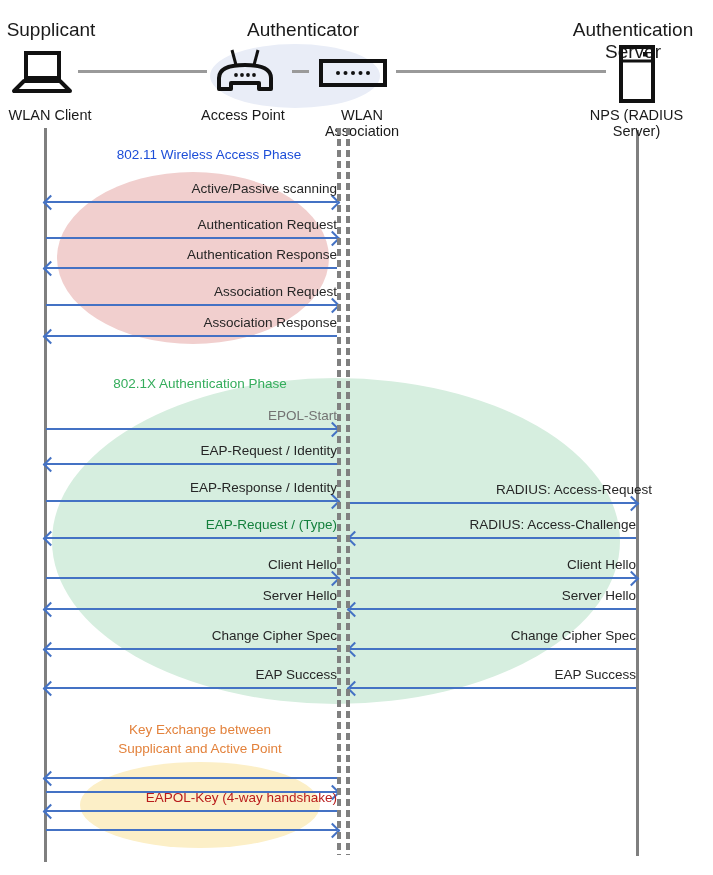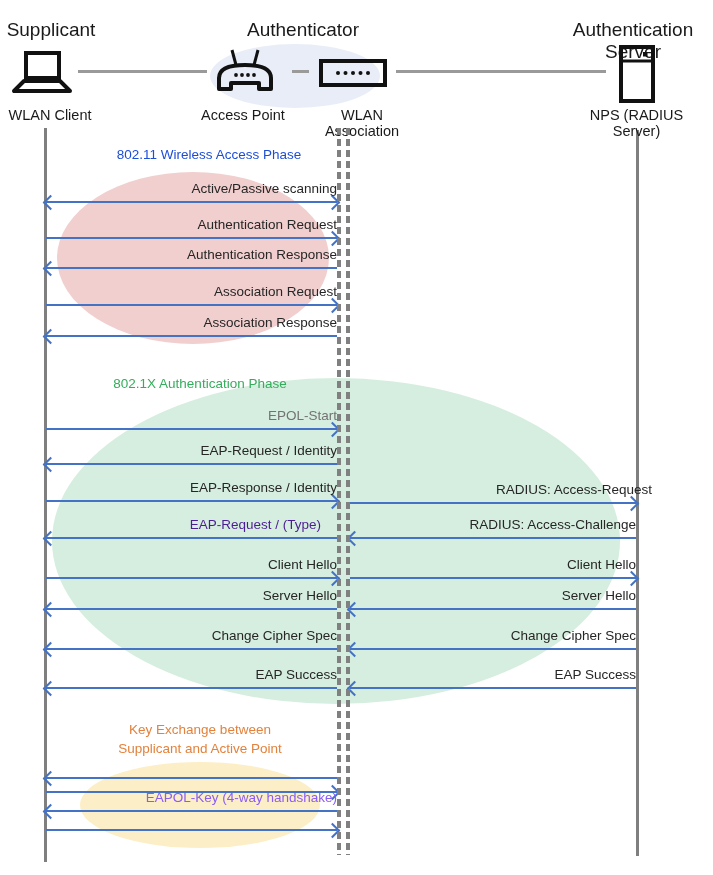--- a/index.html
+++ b/index.html
@@ -127,21 +127,21 @@
       <span class="head-left"></span>
     </div>
     <div class="msg-label" style="left: 46px; width: 291px; top: 443px; color: rgb(38, 38, 38);">EAP-Request / Identity</div>
     <div class="msg-arrow" style="left: 46px; width: 291px; top: 500px; border-top-color: rgb(68, 114, 196);">
       <span class="head-right"></span>
     </div>
     <div class="msg-label" style="left: 46px; width: 291px; top: 480px; color: rgb(38, 38, 38);">EAP-Response / Identity</div>
     <div class="msg-arrow" style="left: 46px; width: 291px; top: 537px; border-top-color: rgb(68, 114, 196);">
       <span class="head-left"></span>
     </div>
-    <div class="msg-label" style="left: 30px; width: 291px; top: 517px; color: #4c1d95;">EAP-Request / (Type)</div>
+    <div class="msg-label" style="left: 46px; width: 291px; top: 517px; color: #15803d;">EAP-Request / (Type)</div>
     <div class="msg-arrow" style="left: 46px; width: 291px; top: 577px; border-top-color: rgb(68, 114, 196);">
       <span class="head-right"></span>
     </div>
     <div class="msg-label" style="left: 46px; width: 291px; top: 557px; color: rgb(38, 38, 38);">Client Hello</div>
     <div class="msg-arrow" style="left: 46px; width: 291px; top: 608px; border-top-color: rgb(68, 114, 196);">
       <span class="head-left"></span>
     </div>
     <div class="msg-label" style="left: 46px; width: 291px; top: 588px; color: rgb(38, 38, 38);">Server Hello</div>
     <div class="msg-arrow" style="left: 46px; width: 291px; top: 648px; border-top-color: rgb(68, 114, 196);">
       <span class="head-left"></span>
@@ -153,21 +153,21 @@
     <div class="msg-label" style="left: 46px; width: 291px; top: 667px; color: rgb(38, 38, 38);">EAP Success</div>
     <div class="msg-arrow" style="left: 46px; width: 291px; top: 777px; border-top-color: rgb(68, 114, 196);">
       <span class="head-left"></span>
     </div>
     <div class="msg-arrow" style="left: 46px; width: 291px; top: 791px; border-top-color: rgb(68, 114, 196);">
       <span class="head-right"></span>
     </div>
     <div class="msg-arrow" style="left: 46px; width: 291px; top: 810px; border-top-color: rgb(68, 114, 196);">
       <span class="head-left"></span>
     </div>
-    <div class="msg-label" style="left: 46px; width: 291px; top: 790px; color: #8b5cf6;">EAPOL-Key (4-way handshake)</div>
+    <div class="msg-label" style="left: 46px; width: 291px; top: 790px; color: #b91c1c;">EAPOL-Key (4-way handshake)</div>
     <div class="msg-arrow" style="left: 46px; width: 291px; top: 829px; border-top-color: rgb(68, 114, 196);">
       <span class="head-right"></span>
     </div>
     <div class="msg-arrow" style="left: 350px; width: 286px; top: 502px; border-top-color: rgb(68, 114, 196);">
       <span class="head-right"></span>
     </div>
     <div class="msg-label" style="left: 366px; width: 286px; top: 482px; color: rgb(38, 38, 38);">RADIUS: Access-Request</div>
     <div class="msg-arrow" style="left: 350px; width: 286px; top: 537px; border-top-color: rgb(68, 114, 196);">
       <span class="head-left"></span>
     </div>

